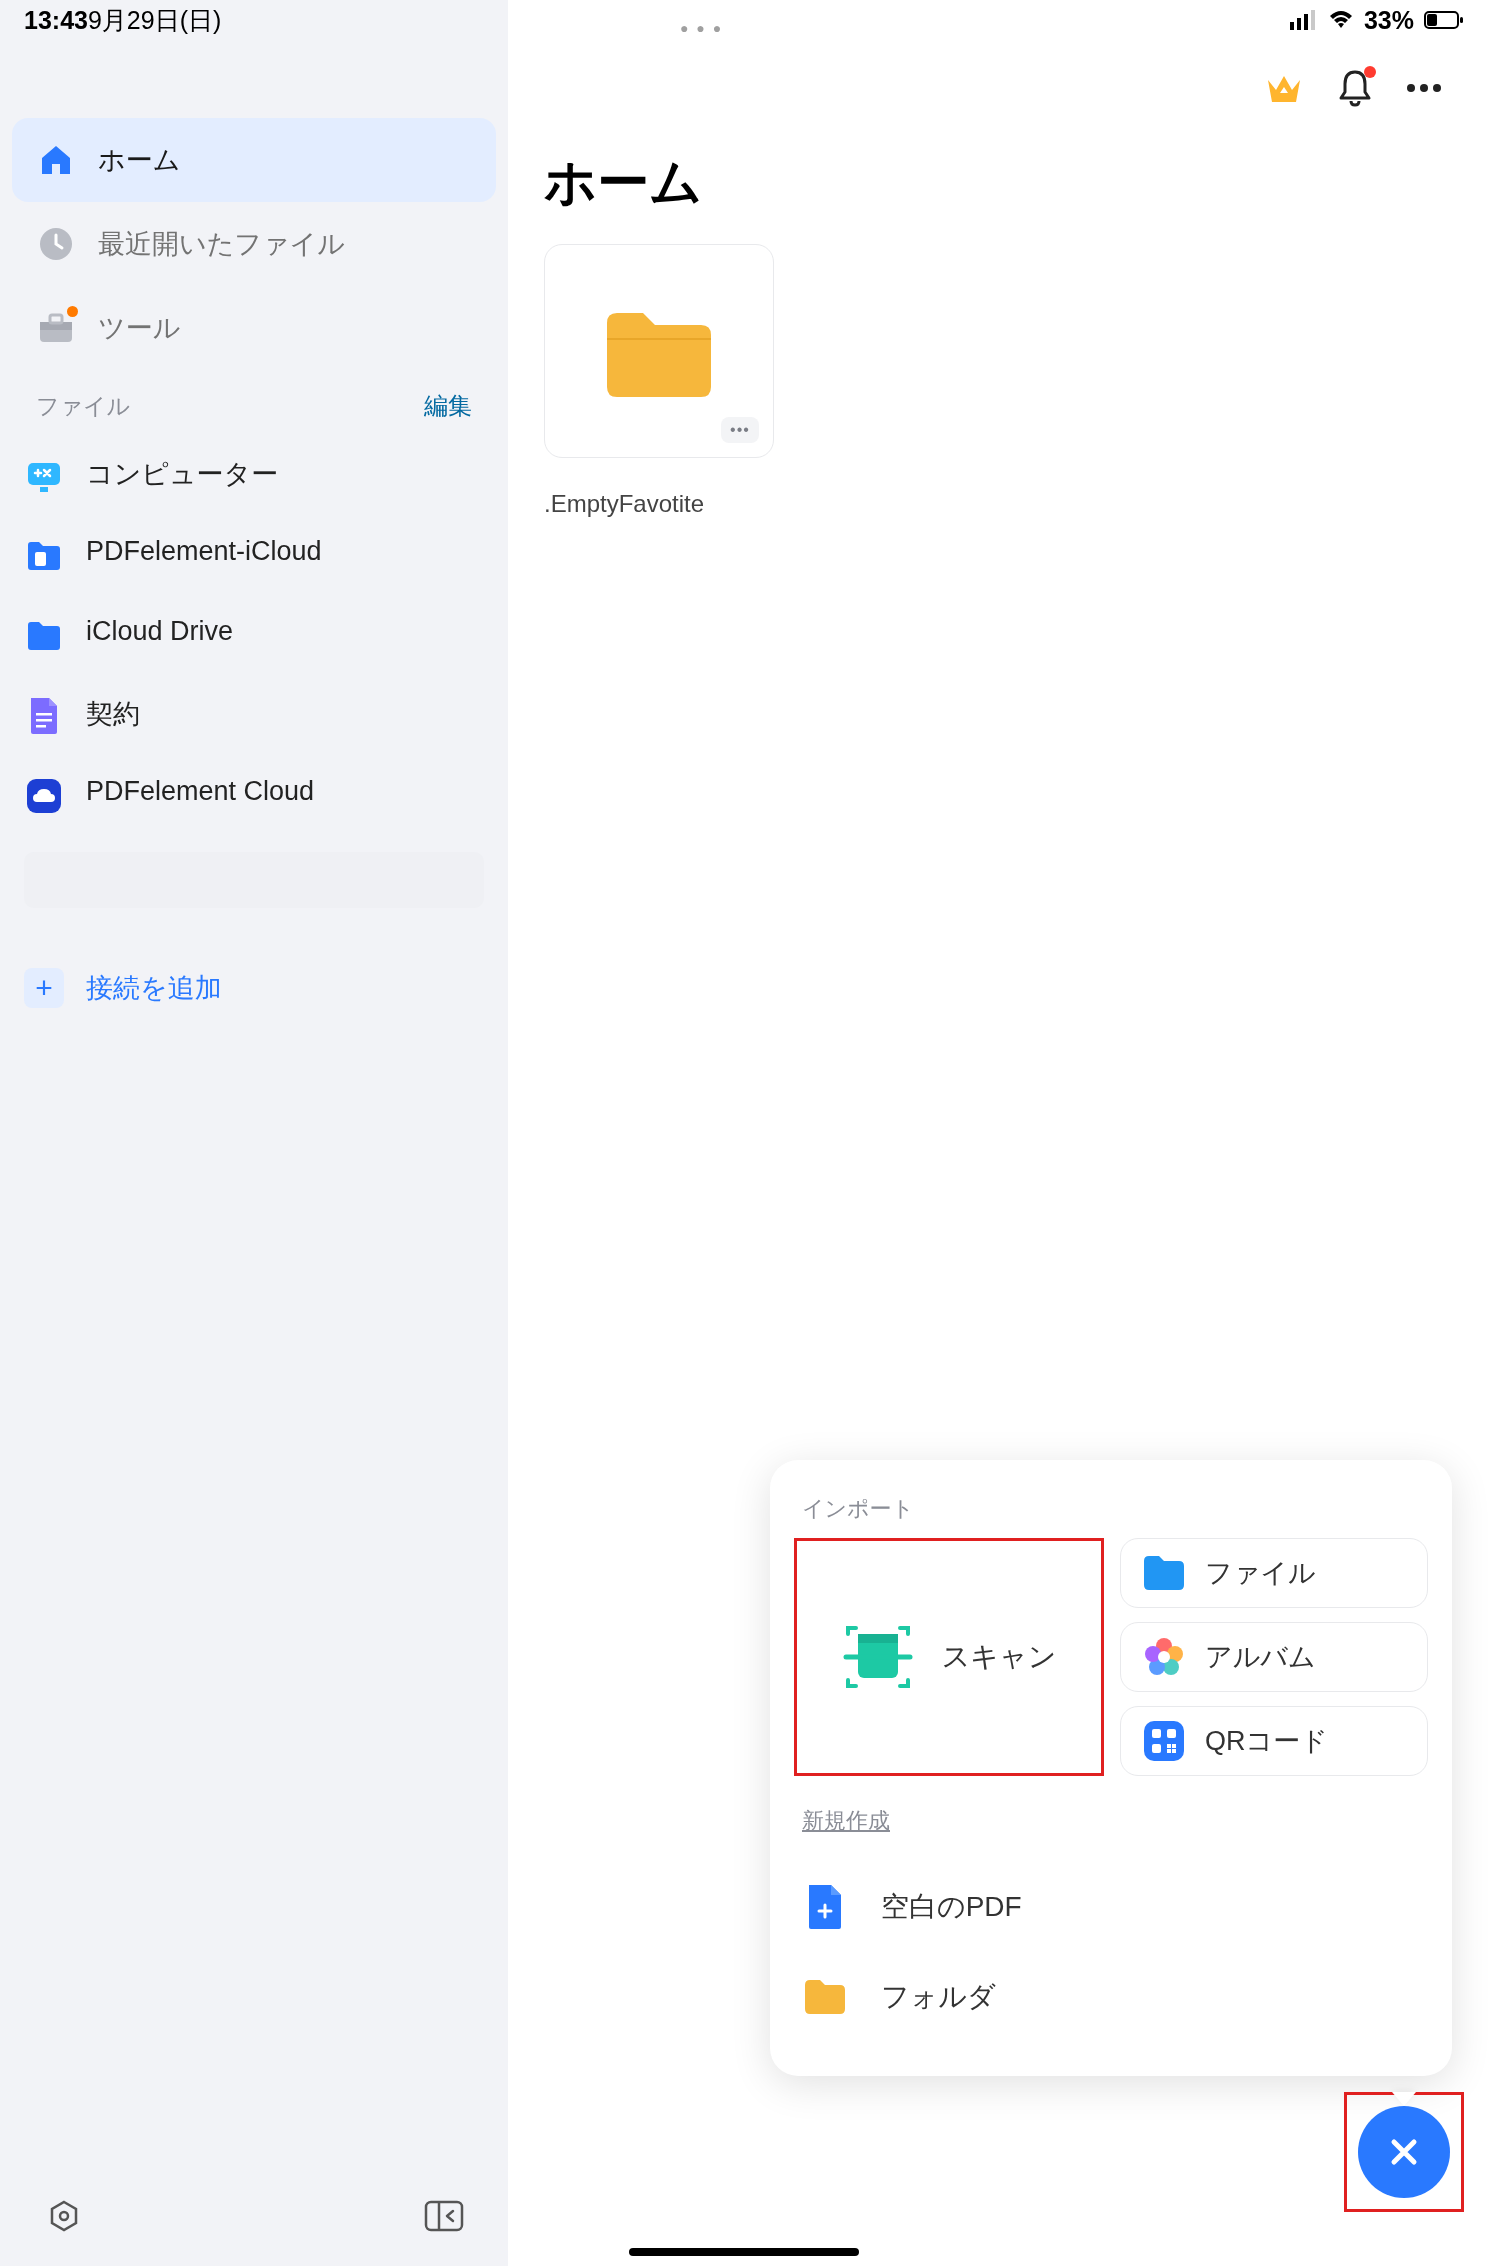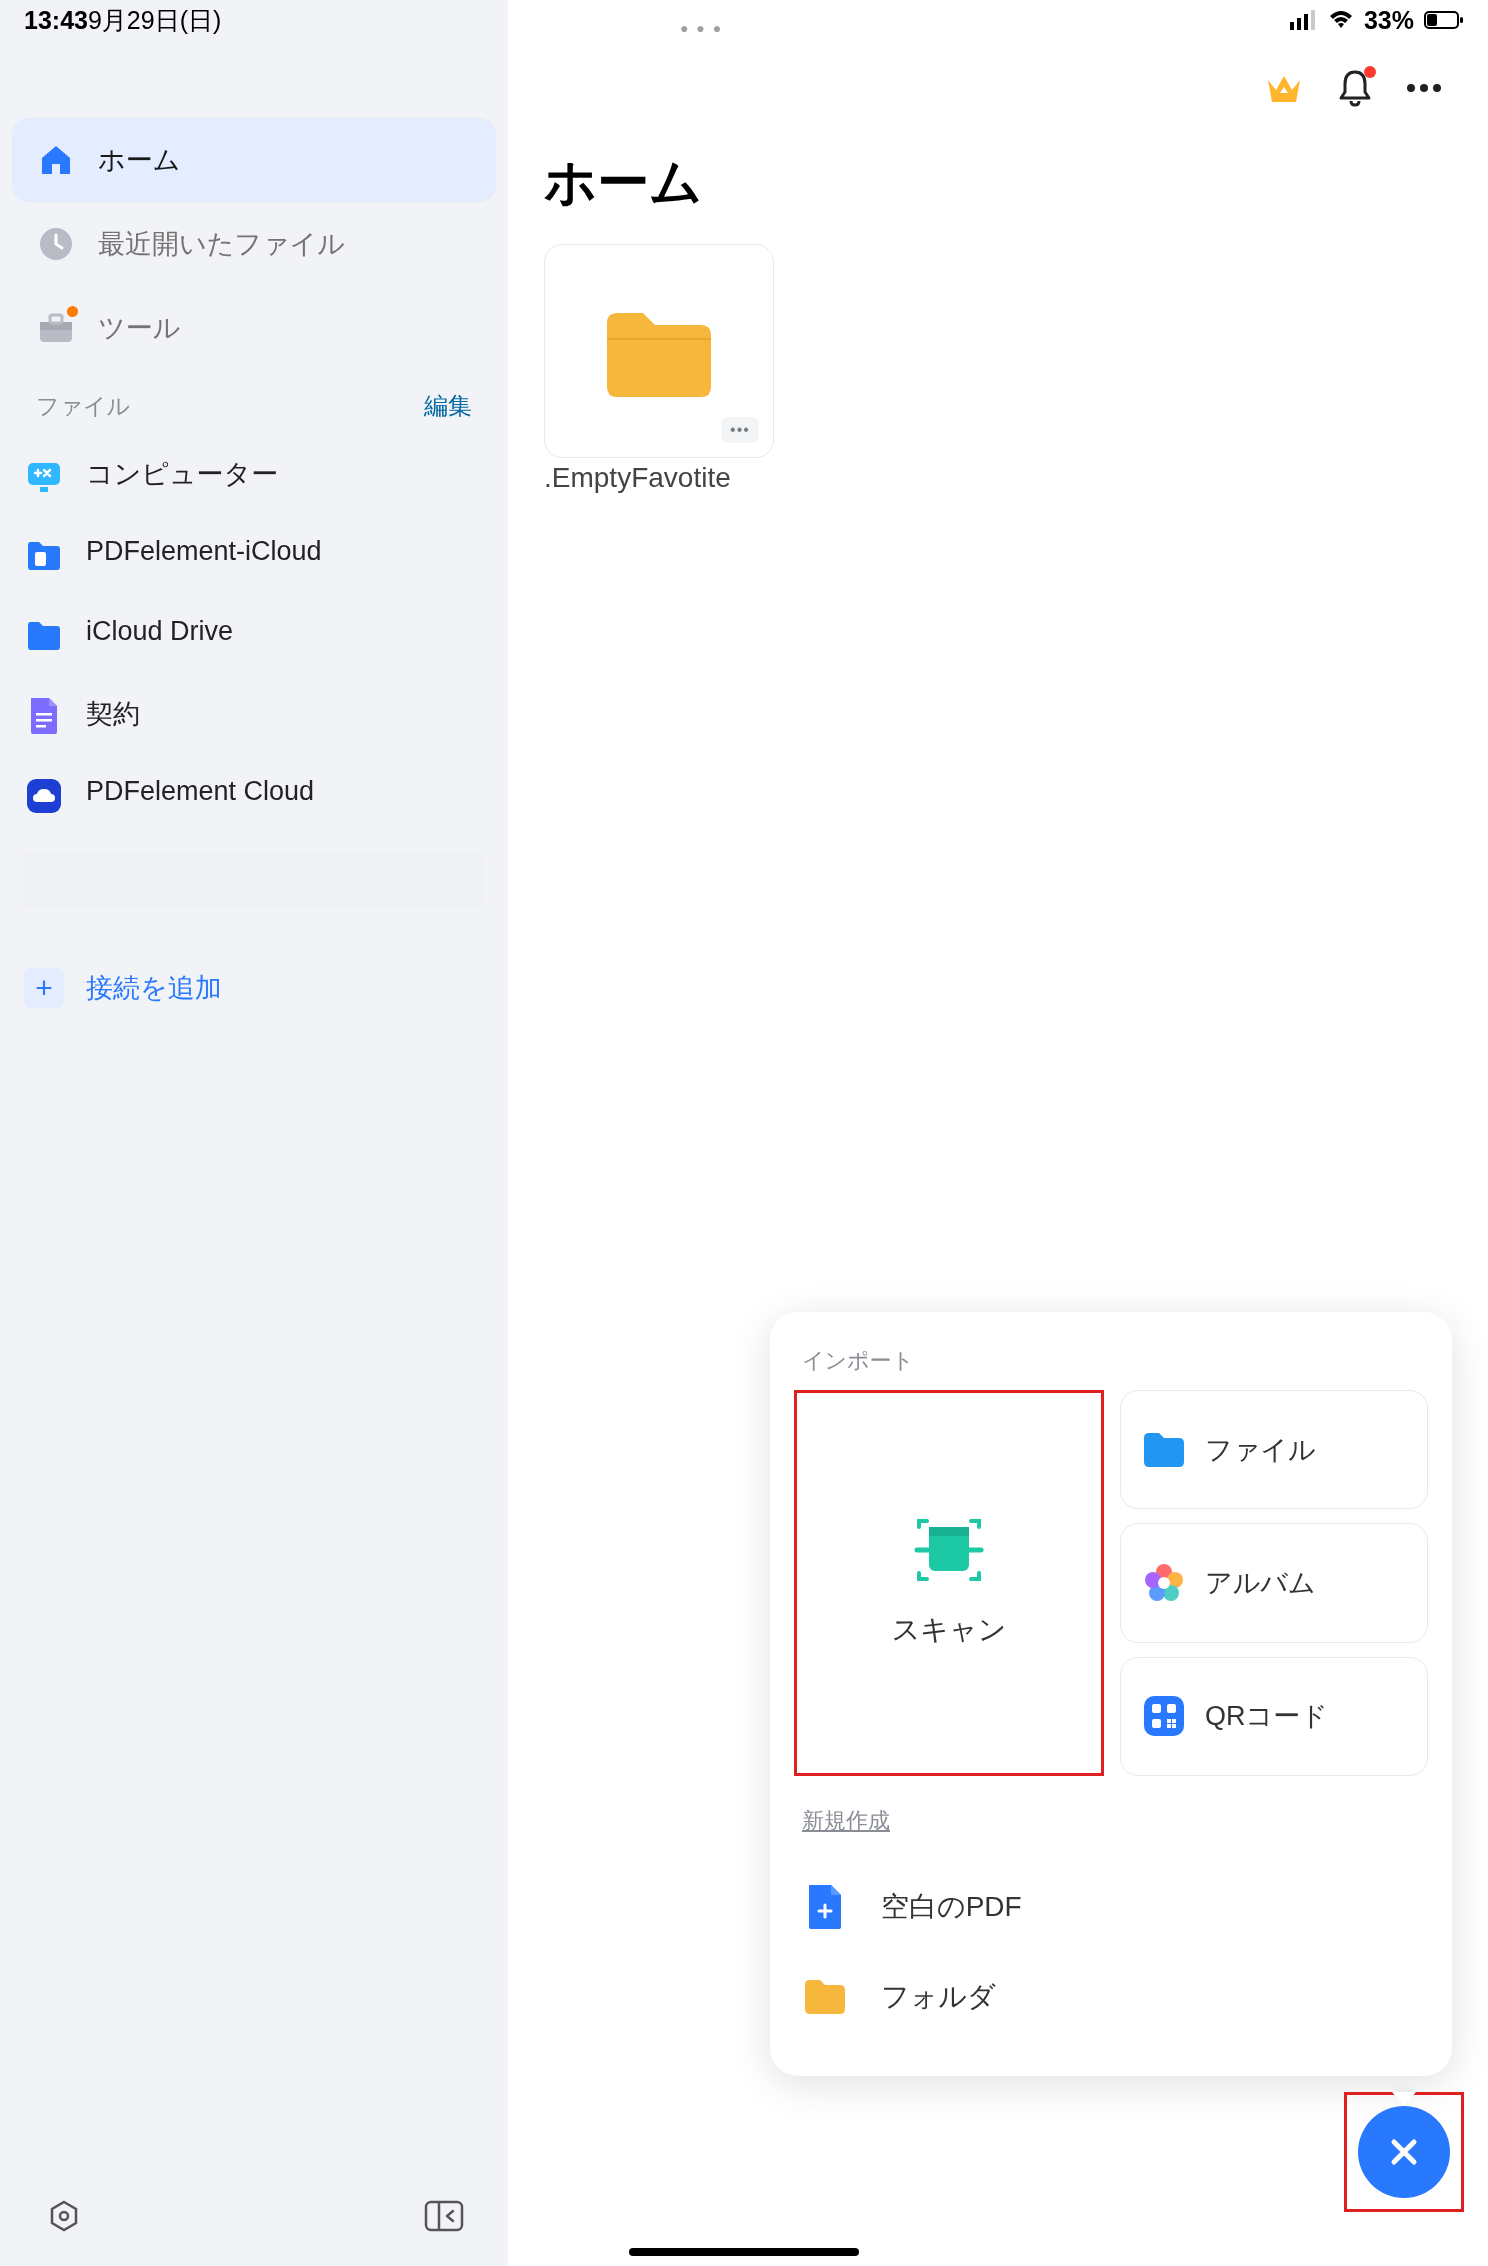--- a/index.html
+++ b/index.html
@@ -40,26 +40,26 @@
 .main { position: absolute; top: 0; left: 508px; right: 0; height: 100%; background: #fff; padding: 58px 36px 0 36px; }
 .topbar { display: flex; justify-content: flex-end; align-items: center; gap: 32px; padding-right: 10px; height: 60px; }
 .tb-icon { cursor: pointer; position: relative; }
 .notif-dot { position: absolute; top: -2px; right: -2px; width: 12px; height: 12px; background: #ff3b30; border-radius: 50%; }
 
 .page-title { font-size: 52px; font-weight: 700; margin: 30px 0 26px 0; }
 
 .card { width: 230px; border: 1px solid #e8e9ec; border-radius: 18px; padding: 36px 10px 16px 10px; display: flex; flex-direction: column; align-items: center; position: relative; cursor: pointer; }
 .card-folder { margin: 24px 0 36px 0; }
 .card-more { position: absolute; right: 14px; bottom: 14px; width: 38px; height: 26px; background: #f3f4f6; border-radius: 8px; display: flex; align-items: center; justify-content: center; color: #7a7d85; font-size: 16px; letter-spacing: 1px; cursor: pointer; }
-.card-label { font-size: 28px; color: #444; margin-top: 4px; }
+.card-label { font-size: 24px; color: #444; margin-top: 32px; }
 
 .popup { position: absolute; right: 36px; bottom: 190px; width: 682px; background: #fff; border-radius: 28px; box-shadow: 0 8px 40px rgba(0,0,0,0.12); padding: 30px 24px 34px 24px; }
 .popup-section-title { font-size: 22px; color: #8a8d96; margin: 4px 0 14px 8px; }
 .import-grid { display: flex; gap: 16px; }
-.scan-tile { width: 310px; height: 386px; border: 3px solid #e02020; display: flex; flex-direction: column; align-items: center; justify-content: center; gap: 28px; cursor: pointer; }
+.scan-tile { width: 310px; height: 238px; border: 3px solid #e02020; display: flex; flex-direction: row; align-items: center; justify-content: center; gap: 28px; cursor: pointer; }
 .scan-label { font-size: 28px; color: #333; }
 .right-col { flex: 1; display: flex; flex-direction: column; gap: 14px; }
 .row-tile { flex: 1; border: 1px solid #e8e9ec; border-radius: 18px; display: flex; align-items: center; gap: 18px; padding: 0 20px; cursor: pointer; }
 .row-tile-label { font-size: 27px; color: #333; }
 .tile-ic { width: 46px; height: 46px; display: flex; align-items: center; justify-content: center; flex-shrink: 0; }
 
 .popup-list { margin-top: 26px; }
 .popup-item { display: flex; align-items: center; gap: 33px; padding: 22px 8px; cursor: pointer; }
 .popup-item-label { font-size: 28px; color: #333; }
 

